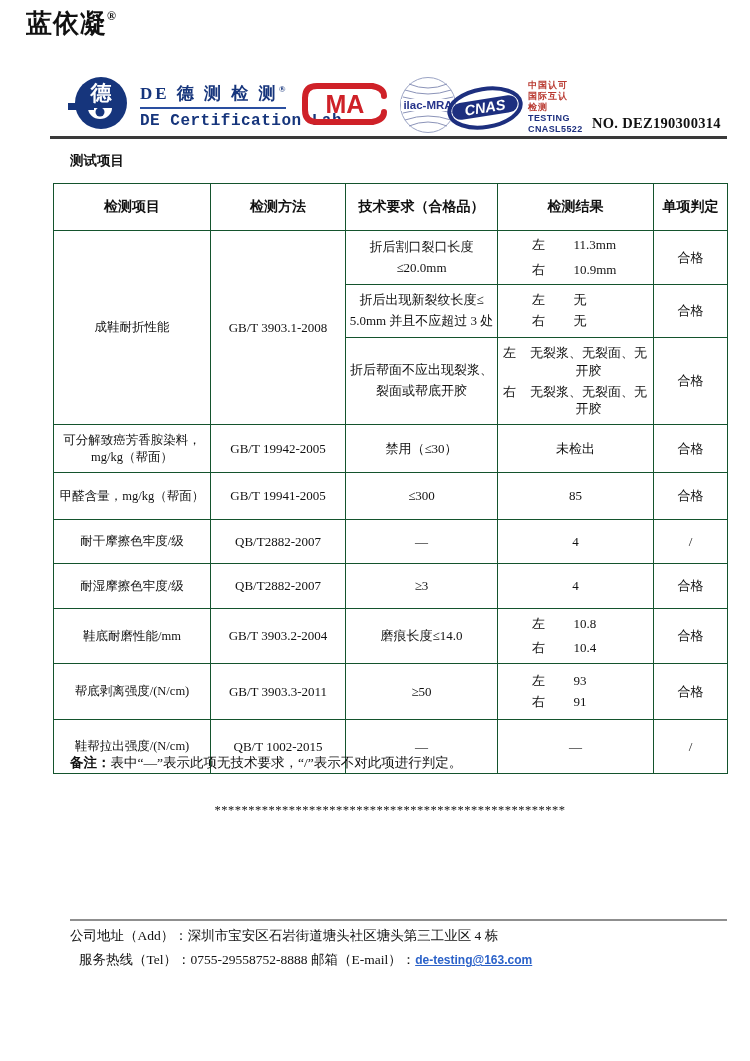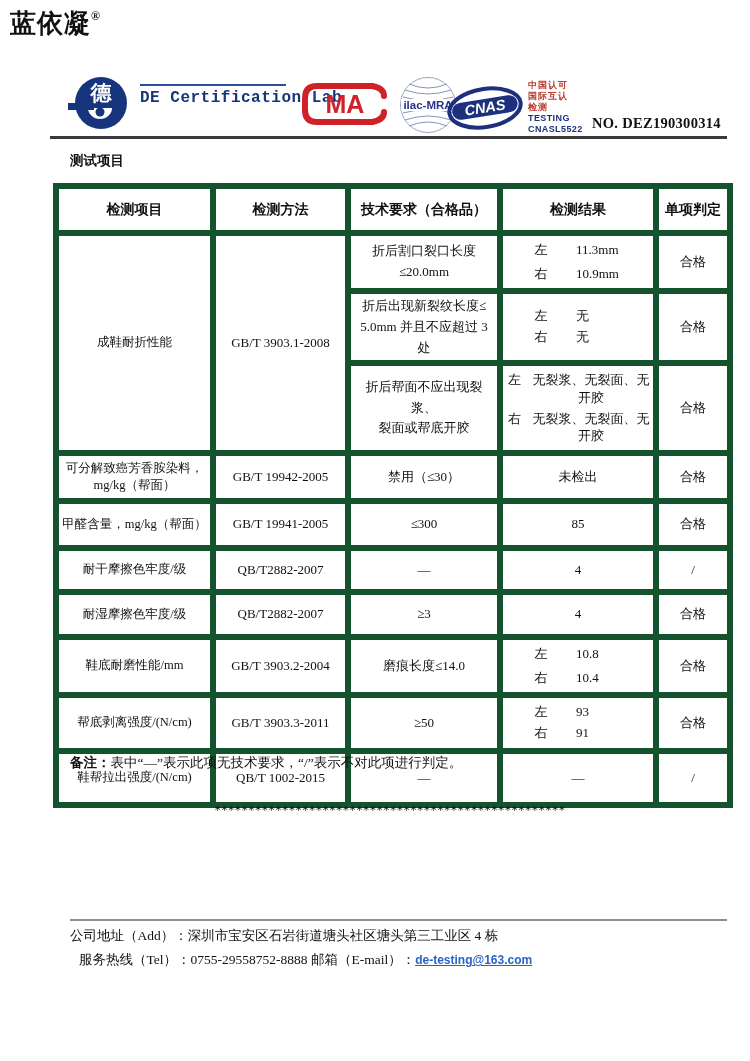--- a/index.html
+++ b/index.html
@@ -2,21 +2,21 @@
 <html><head>
 <meta charset="utf-8">
 <style>
   html,body{margin:0;padding:0;background:#e8e8e8;}
   .page{
     position:relative;width:750px;height:1061px;background:#ffffff;
     font-family:"Liberation Serif","DejaVu Serif",serif;color:#111;
     margin:0 auto;overflow:hidden;
   }
   
-  .brand{position:absolute;left:10px;top:6px;font-size:26px;font-weight:bold;letter-spacing:1px;}
+  .brand{position:absolute;left:26px;top:6px;font-size:26px;font-weight:bold;letter-spacing:1px;}
   .brand sup{font-size:12px;font-weight:bold;position:relative;top:-2px;}
   
   .de-logo{position:absolute;left:74px;top:76px;width:54px;height:54px;}
   .de-sidebar{position:absolute;left:-6px;top:27px;width:26px;height:7px;background:#16357c;}
   .de-text{position:absolute;left:140px;top:82px;color:#16357c;}
   .de-line1{font-size:17px;font-weight:bold;letter-spacing:3px;white-space:nowrap;}
   .de-line1 sup{font-size:9px;letter-spacing:0;}
   .de-underline{width:146px;height:2px;background:#2a4fa0;margin-top:2px;}
   .de-line2{font-size:16px;font-weight:bold;margin-top:3px;font-family:Liberation Mono, monospace;letter-spacing:.5px;}
   .cma{position:absolute;left:300px;top:81px;}
@@ -26,21 +26,21 @@
           font-size:9px;font-weight:bold;line-height:11px;letter-spacing:1px;}
   .accred .red{color:#b93a31;}
   .accred .navy{color:#1d2f7f;letter-spacing:.4px;}
   .report-no{position:absolute;left:592px;top:115px;font-size:14.5px;font-weight:600;letter-spacing:.3px;}
   .thick-rule{position:absolute;left:50px;top:136px;width:677px;height:3px;background:#3a3a3a;}
   
   .section-title{position:absolute;left:70px;top:152px;font-size:13.5px;font-weight:bold;}
   
   table.report{position:absolute;left:53px;top:183px;width:674px;border-collapse:collapse;table-layout:fixed;
                font-size:13px;}
-  table.report td{border:6px solid #14532d;text-align:center;vertical-align:middle;padding:2px 3px;
+  table.report td{border:1px solid #14532d;text-align:center;vertical-align:middle;padding:2px 3px;
                   overflow:hidden;}
   tr.thead td{font-weight:bold;font-size:14px;}
   td.c-item{font-size:12.5px;}
   .two-line div{line-height:1.6;}
   .pair{display:flex;justify-content:center;gap:28px;line-height:1.85;}
   .pair .k{width:14px;flex:0 0 auto;}
   .pair .v{min-width:46px;text-align:left;}
   .pair-wide{display:flex;gap:8px;align-items:flex-start;line-height:1.35;margin:3px 0;}
   .pair-wide .k{width:16px;flex:0 0 auto;text-align:left;padding-left:2px;}
   .pair-wide .v{width:126px;text-align:center;}
@@ -68,20 +68,23 @@
     <svg width="54" height="54" viewBox="0 0 54 54">
       <circle cx="27" cy="27" r="26" fill="#16357c"></circle>
       <text x="27" y="24" font-size="21" fill="#ffffff" text-anchor="middle" font-weight="bold">德</text>
       <path d="M14 32 H38 A12 11 0 0 1 14 32 Z" fill="#ffffff"></path>
       <circle cx="26" cy="36" r="4.5" fill="#16357c"></circle>
     </svg>
     <div class="de-sidebar"></div>
   </div>
 
   <div class="de-text">
+    <div class="de-line1">
+      <span>DE 德 测 检 测</span><sup>®</sup>
+    </div>
     <div class="de-underline"></div>
     <div class="de-line2">DE Certification Lab</div>
   </div>
 
   <div class="cma">
     <svg width="88" height="46" viewBox="0 0 88 46">
       <path d="M72 5 H17 Q5 5 5 17 V29 Q5 41 17 41 H72" fill="none" stroke="#cf2128" stroke-width="6" stroke-linecap="round"></path>
       <path d="M72 5 Q84 7 84 15" fill="none" stroke="#cf2128" stroke-width="6" stroke-linecap="round"></path>
       <path d="M72 41 Q84 39 84 31" fill="none" stroke="#cf2128" stroke-width="6" stroke-linecap="round"></path>
       <text x="45" y="32" font-size="25" font-weight="bold" fill="#cf2128" text-anchor="middle" font-family="Liberation Sans,sans-serif">MA</text>

